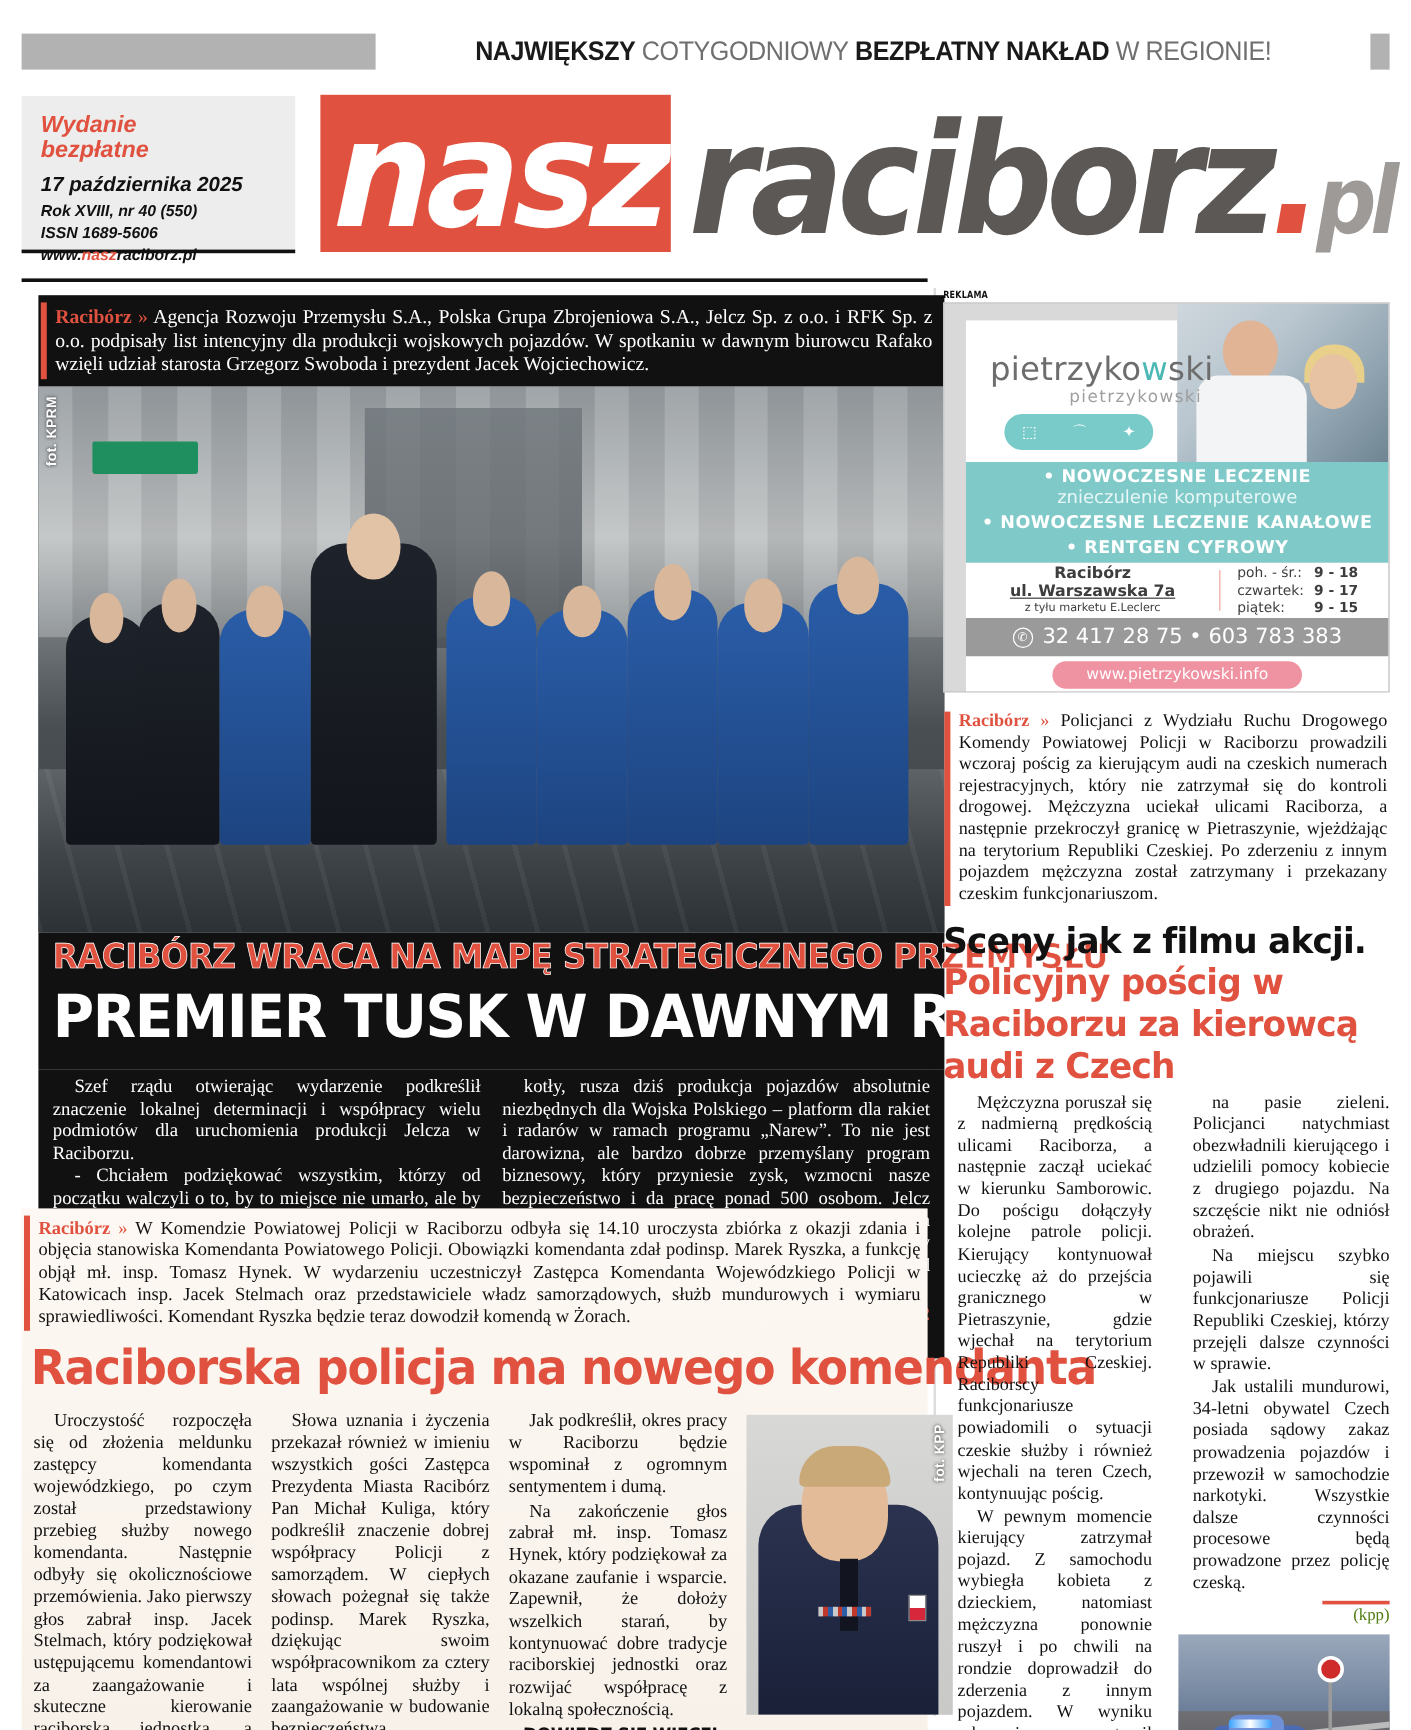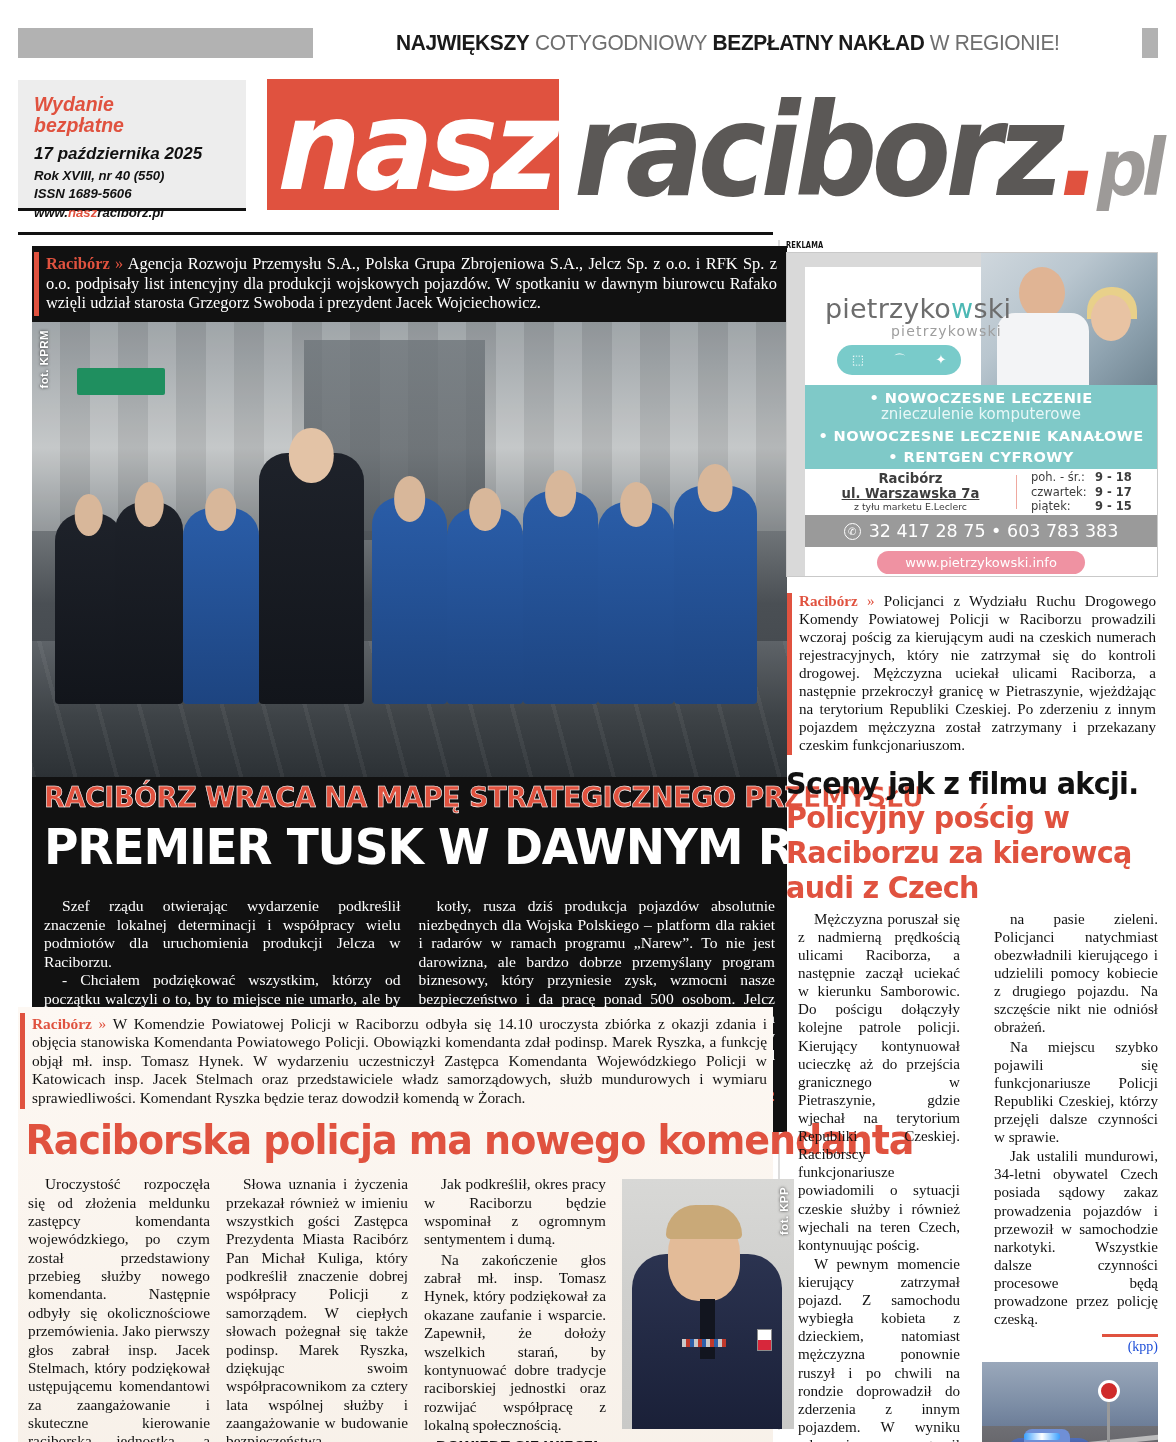--- a/index.html
+++ b/index.html
@@ -228,21 +228,21 @@
     background:linear-gradient(180deg,#4f6db8,#2c3f76); border-radius:12px 16px 6px 6px; }
   .r-photo .car::after { content:""; position:absolute; left:16px; top:-9px; width:46px; height:14px;
     background:#6f8fd6; border-radius:8px 8px 0 0; }
   .r-photo .lights { position:absolute; left:42px; bottom:62px; width:36px; height:7px;
     background:linear-gradient(90deg,#3aa0ff,#ffffff,#3aa0ff); border-radius:3px; }
   .r-photo .sign { position:absolute; left:116px; top:18px; width:22px; height:22px;
     border-radius:50%; background:#cf2b2b; border:3px solid #fff; }
   .r-photo .pole { position:absolute; left:125px; top:40px; width:3px; height:42px; background:#9a9a9a; }
   .r-end { clear:both; }
   .r-rule { width:56px; height:3px; background:#e0523f; margin:6px 0 2px auto; }
-  .r-sig { text-align:right; font-size:14px; color:#1d4ed8; }
+  .r-sig { text-align:right; font-size:14px; color:#4d7c0f; }
 
   .sep-line { position:absolute; left:778px; top:240px; width:2px; height:1190px; background:#ddd; }
 </style>
 </head>
 <body>
 
 <div class="page">
 
   <div class="topbar">
     <div class="bar-seg bar-left"></div>

